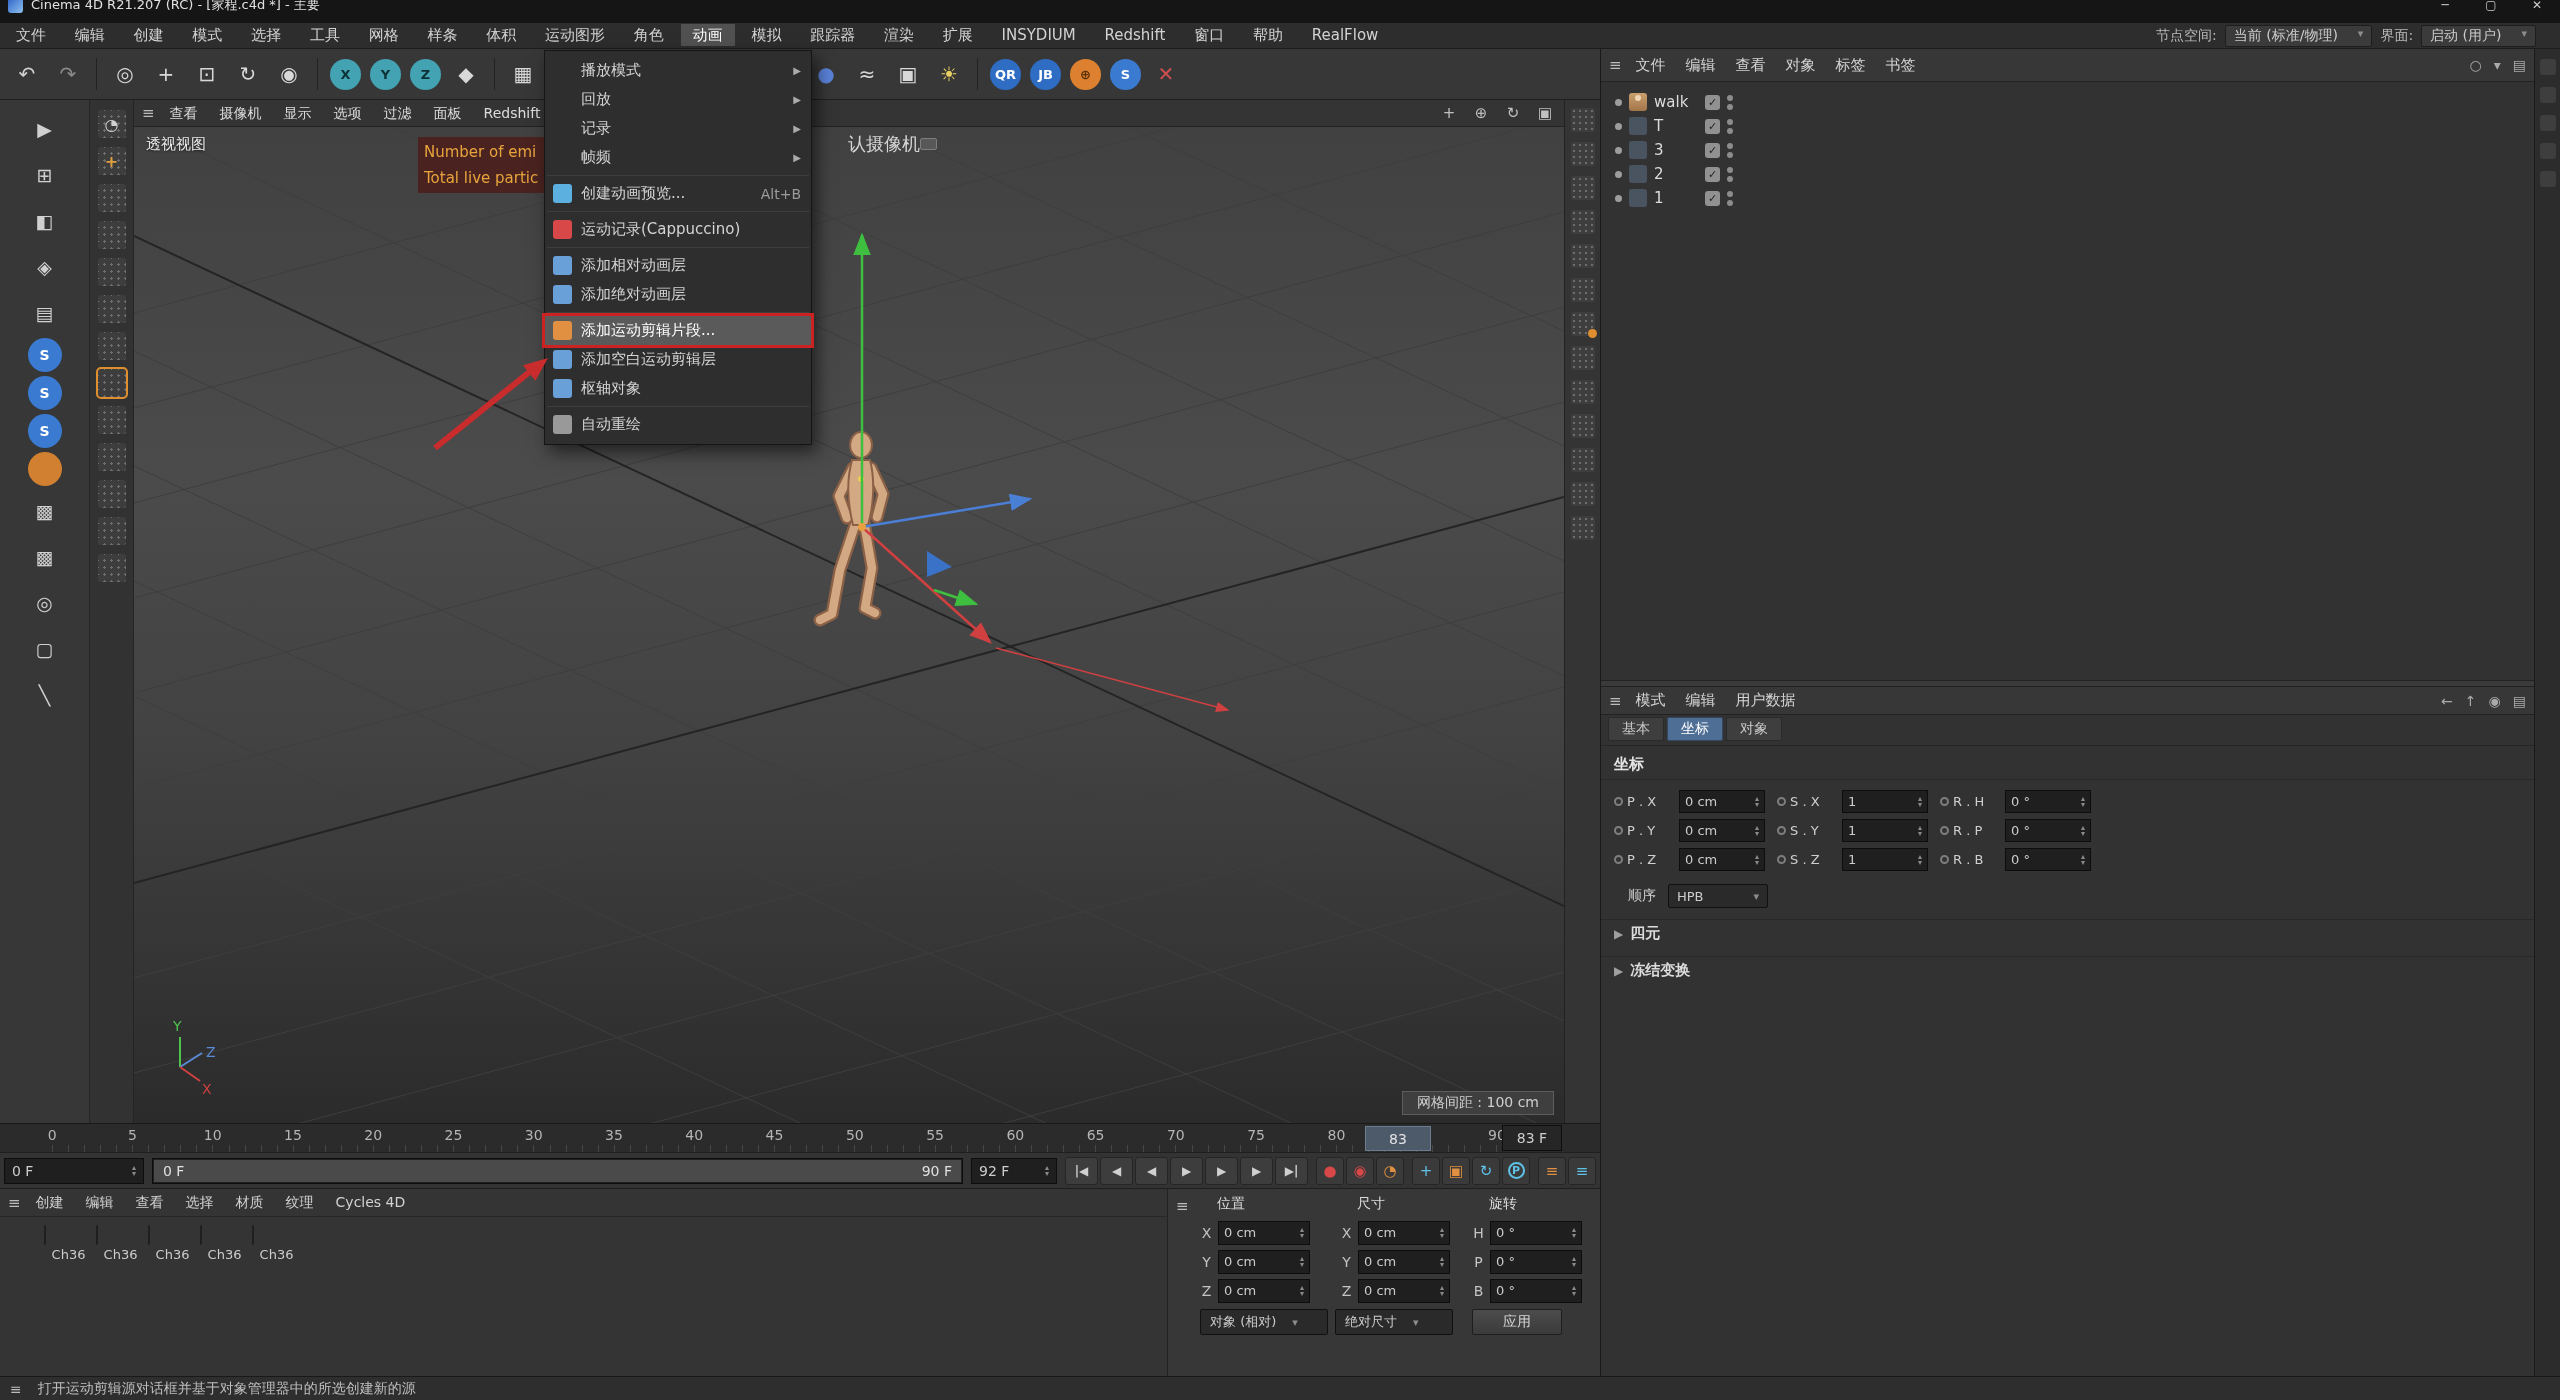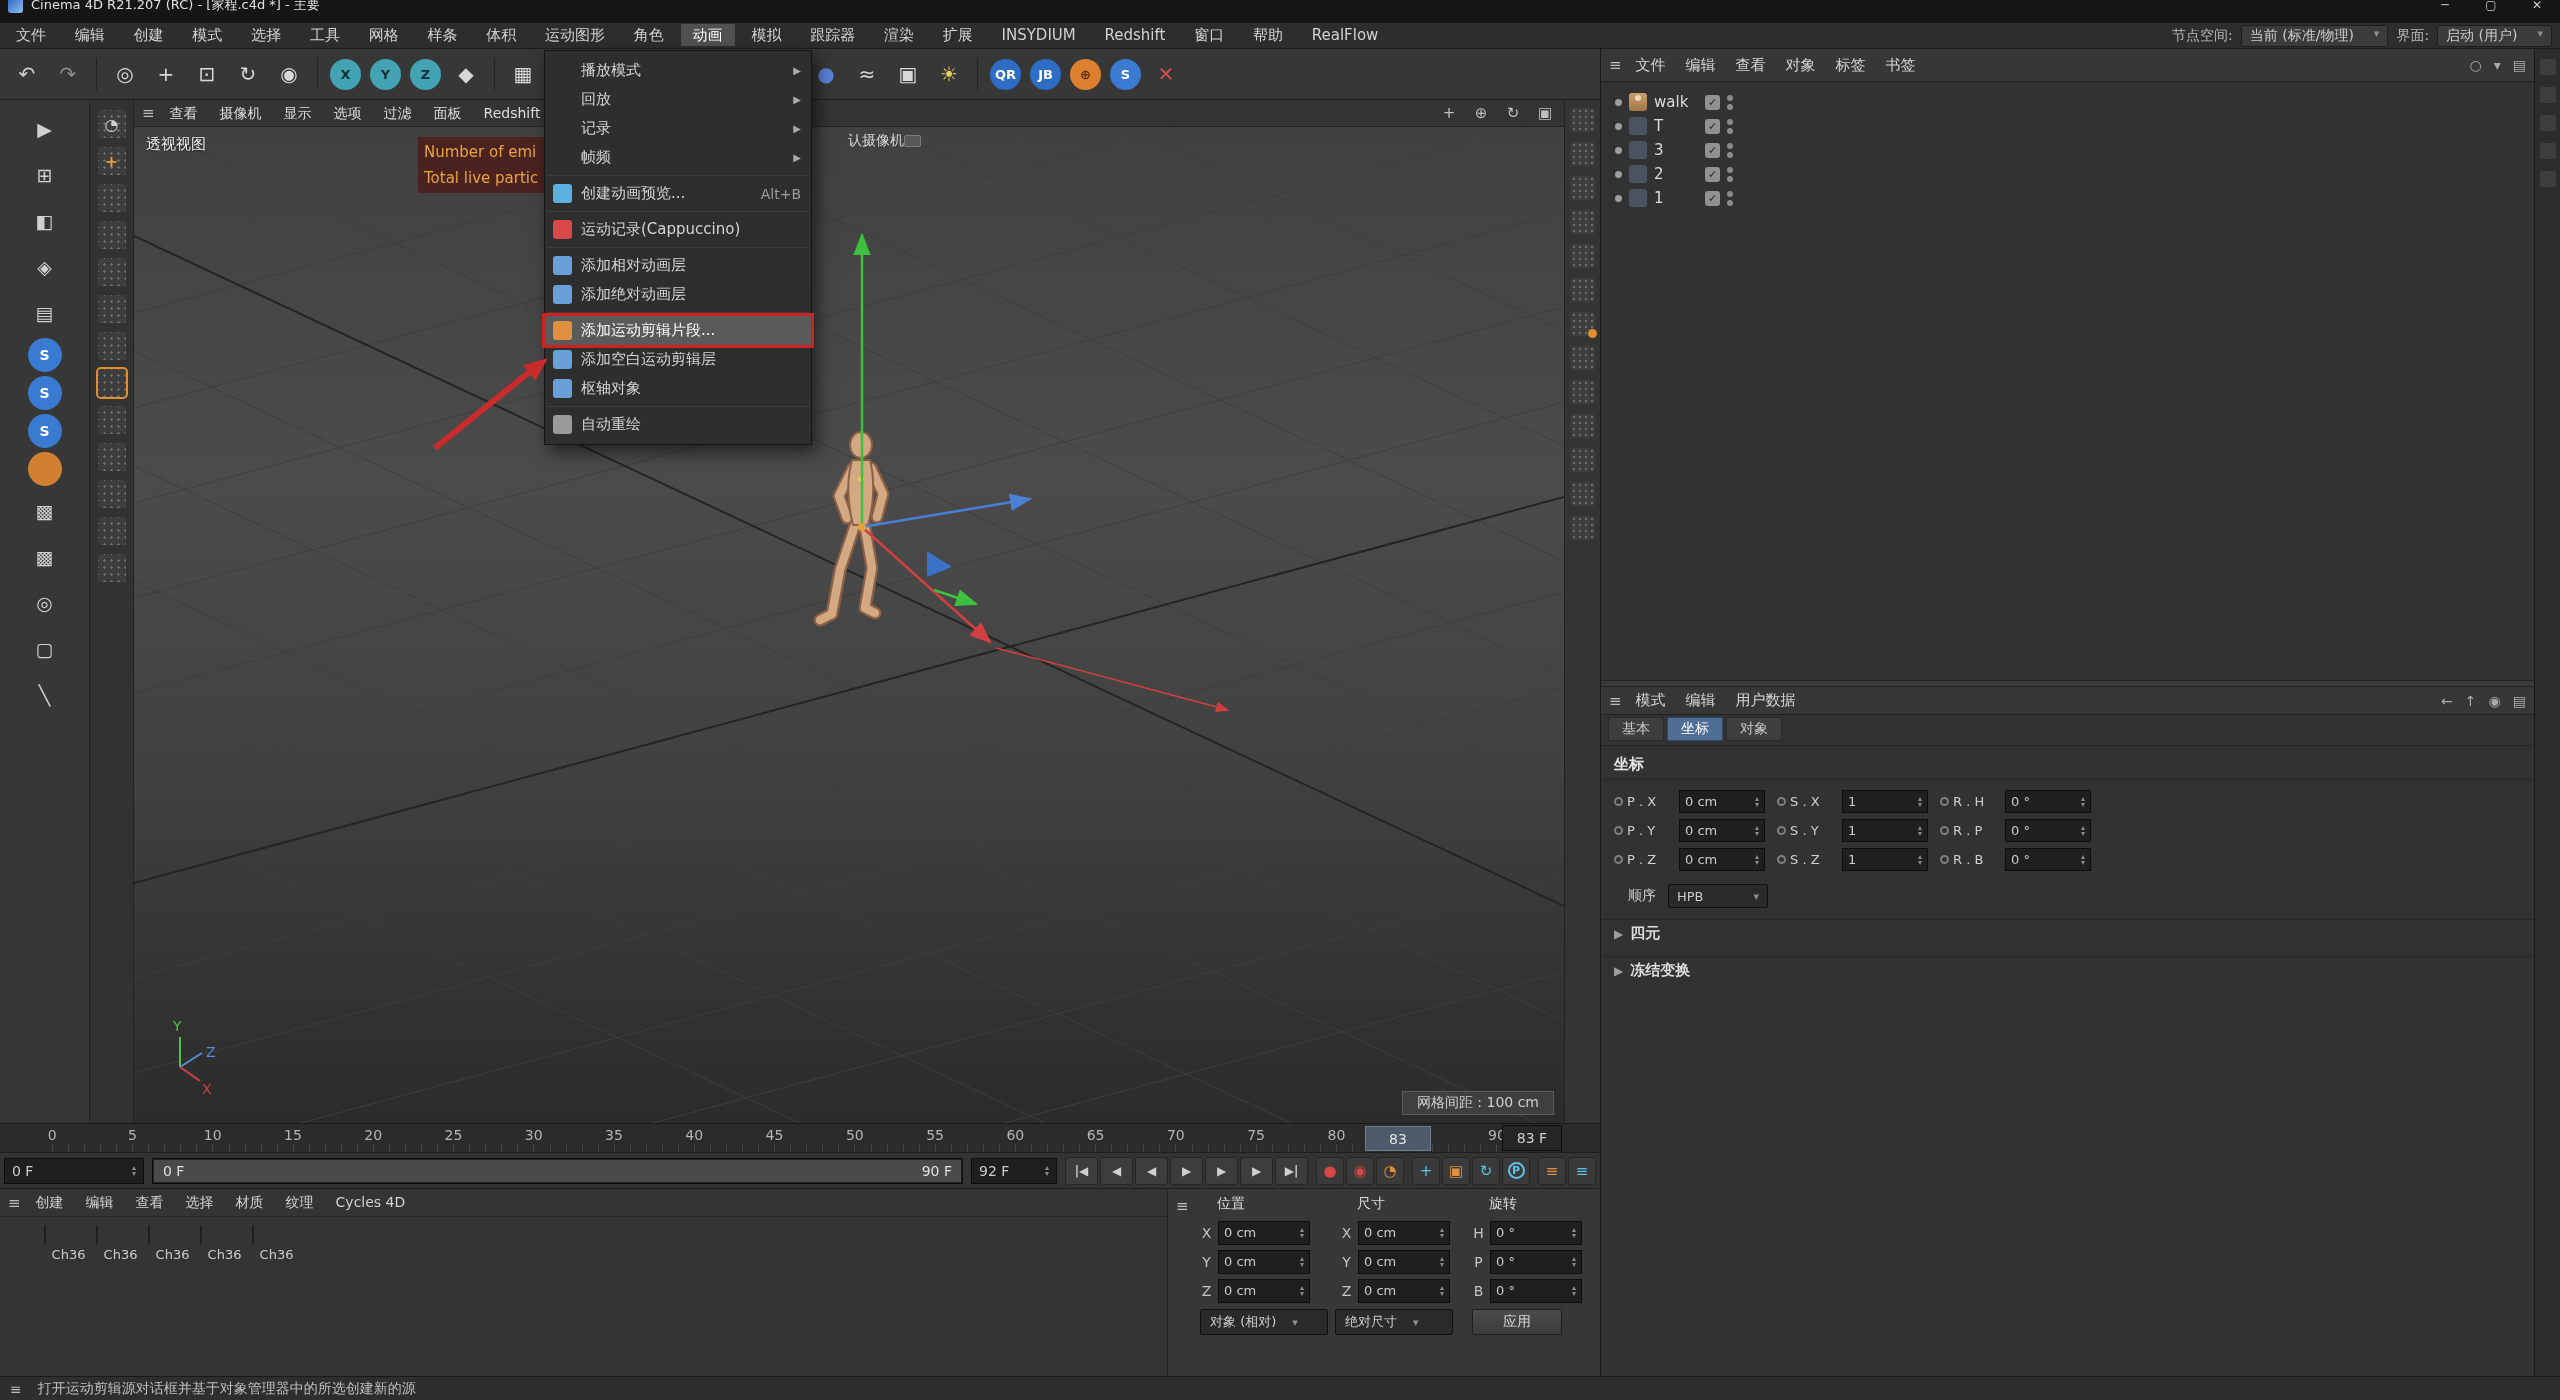--- a/index.html
+++ b/index.html
@@ -12,21 +12,21 @@
   display:flex;align-items:center;padding:0 0 13px 8px;font-size:13px;color:#e0e0e0;}
 .app-icon{width:15px;height:15px;border-radius:3px;background:linear-gradient(135deg,#2e64c8,#8ec0ee);margin-right:8px;flex:none;}
 .tb-spacer{flex:1;}
 .win-btn{width:46px;height:23px;display:flex;align-items:center;justify-content:center;color:#cfcfcf;font-size:12px;}
 
 
 .menubar{position:absolute;left:0;top:23px;width:2560px;height:26px;background:#2d2d2d;
   border-bottom:1px solid #1c1c1c;display:flex;align-items:center;padding-left:4px;}
 .m-item{padding:2px 12px;color:#d2d2d2;white-space:nowrap;}
 .m-item.active{background:#515151;color:#fff;}
-.mb-right{margin-left:auto;display:flex;align-items:center;gap:8px;padding-right:8px;color:#b8b8b8;font-size:14px;}
+.mb-right{margin-left:auto;display:flex;align-items:center;gap:8px;padding-right:24px;color:#b8b8b8;font-size:14px;}
 .mb-select{background:#3b3b3b;border:1px solid #1d1d1d;padding:1px 8px;display:flex;gap:20px;align-items:flex-start;color:#ccc;border-radius:2px;}
 .car{color:#8d8d8d;font-size:11px;}
 
 
 .toolbar{position:absolute;left:0;top:49px;width:1600px;height:51px;background:#373737;
   border-bottom:1px solid #1f1f1f;display:flex;align-items:center;gap:3px;padding:0 8px;}
 .tool{width:38px;height:38px;display:flex;align-items:center;justify-content:center;font-size:20px;color:#c8c8c8;border-radius:4px;flex:none;}
 .tool b{font-weight:normal;}
 .tool.circle{width:31px;height:31px;border-radius:50%;margin:0 3px;}
 .tool.circle b{font-weight:bold;font-size:13px;}
@@ -59,21 +59,21 @@
 .vp-menu{height:27px;background:#343434;border-bottom:1px solid #222;display:flex;align-items:center;padding:0 8px;gap:0;}
 .vm-item{padding:1px 11px;color:#dcdcdc;font-size:14px;white-space:nowrap;}
 .vp-menu-right{margin-left:auto;display:flex;gap:10px;color:#c0c0c0;font-size:15px;}
 .vp-menu-right span{width:22px;text-align:center;}
 .vp-canvas{position:relative;width:100%;height:996px;overflow:hidden;
   background:linear-gradient(180deg,#414141 0%,#4b4b4b 35%,#424242 62%,#2b2b2b 100%);}
 .vp-svg{position:absolute;inset:0;width:100%;height:100%;}
 .vp-label{position:absolute;left:12px;top:8px;color:#ececec;font-size:15px;text-shadow:0 1px 2px rgba(0,0,0,.6);}
 .vp-hud{position:absolute;left:284px;top:10px;width:128px;height:56px;background:#4a2320;padding:2px 6px;overflow:hidden;}
 .vp-hud div{color:#e8a43c;font-size:15px;line-height:26px;white-space:nowrap;}
-.vp-cam{position:absolute;left:714px;top:5px;display:flex;align-items:center;color:#d6d6d6;font-size:14px;}
+.vp-cam{position:absolute;left:714px;top:5px;display:flex;align-items:center;color:#d6d6d6;font-size:18px;}
 .cam-ic{width:17px;height:12px;background:#585858;border:1px solid #7d7d7d;border-radius:2px;}
 .vp-grid-info{position:absolute;right:10px;bottom:8px;background:#3f3f3f;border:1px solid #5d5d5d;padding:2px 14px;color:#cfcfcf;font-size:14px;}
 
 
 .dropdown{position:absolute;left:544px;top:50px;width:268px;background:#2e2e2e;border:1px solid #151515;
   box-shadow:5px 7px 16px rgba(0,0,0,.55);padding:5px 0;z-index:50;}
 .mi{height:29px;display:flex;align-items:center;padding:0 10px 0 8px;color:#d4d4d4;font-size:15px;}
 .mi-ic{width:19px;height:19px;border-radius:3px;margin-right:9px;flex:none;}
 .mi-label{flex:1;white-space:nowrap;}
 .mi-short{color:#9c9c9c;margin-left:16px;font-size:14px;}

